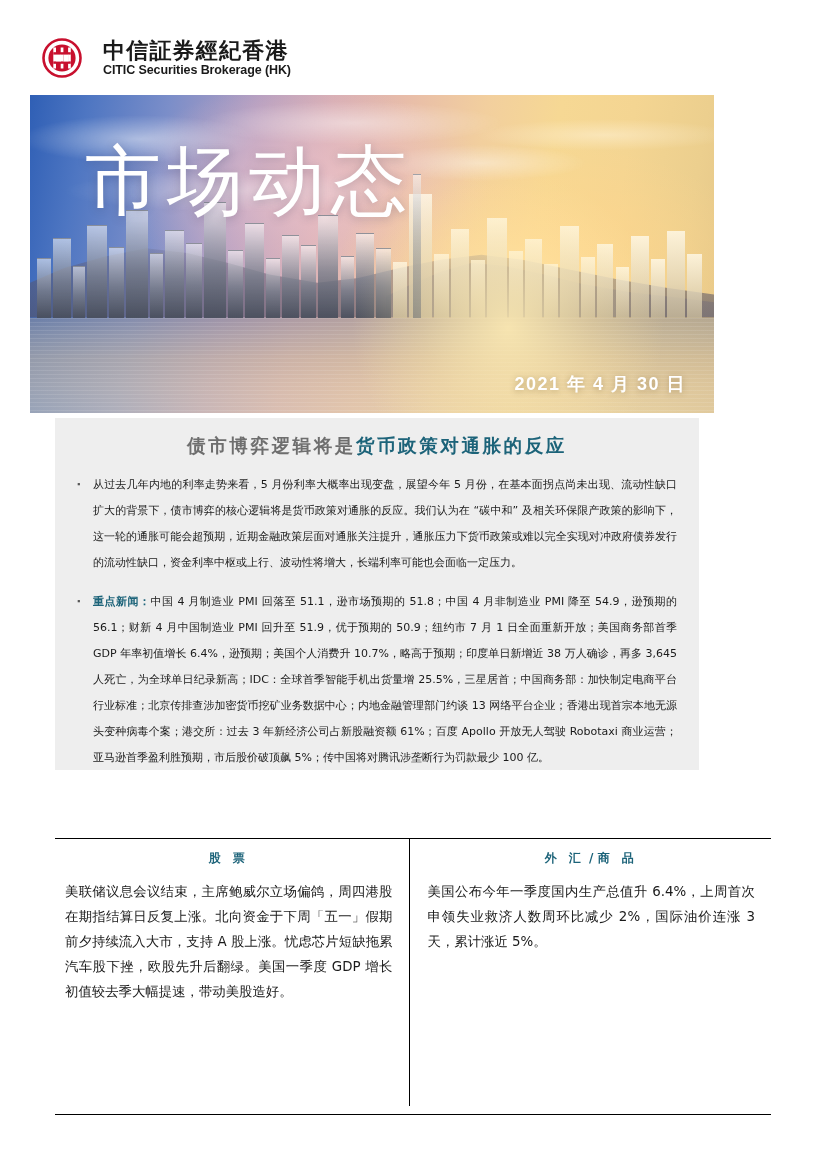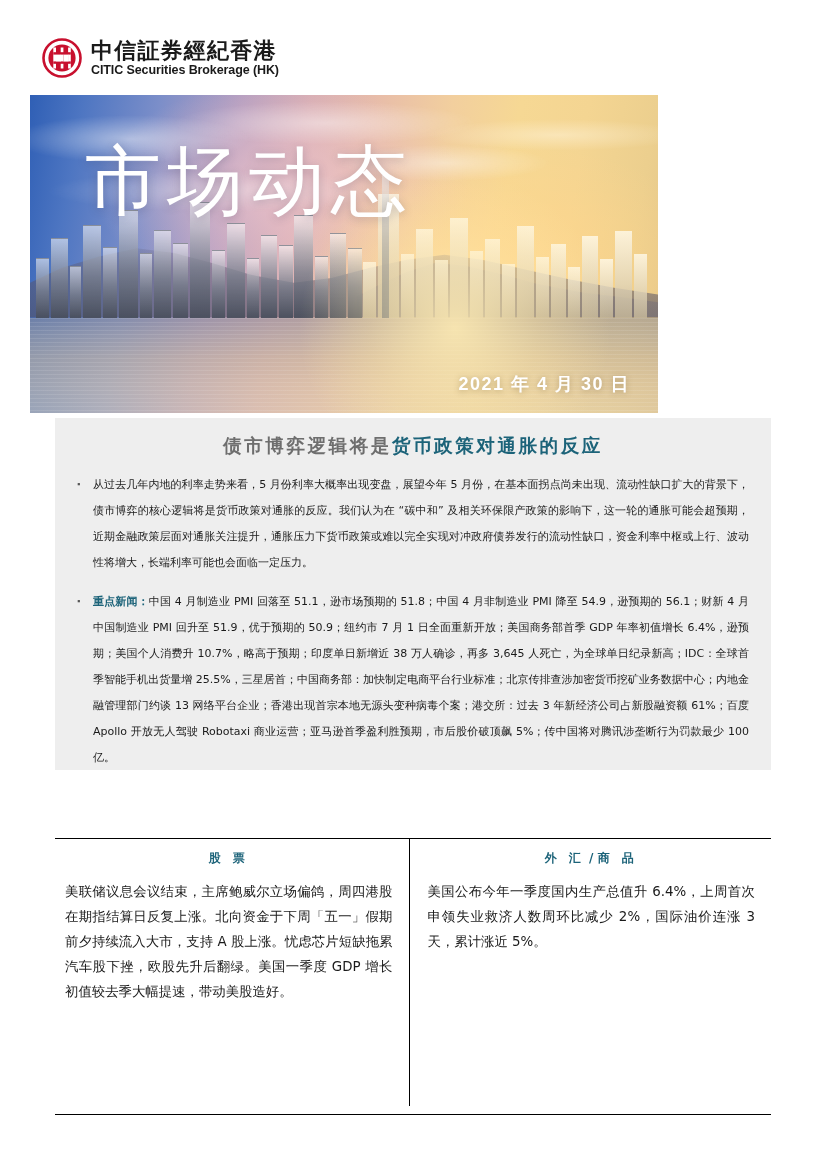--- a/index.html
+++ b/index.html
@@ -23,21 +23,21 @@
     box-sizing: border-box;
   }
 
   
   .logo-header {
     position: absolute;
     left: 42px;
     top: 38px;
     display: flex;
     align-items: center;
-    gap: 9px;
+    gap: 21px;
   }
   .logo-mark {
     width: 40px;
     height: 40px;
     flex: 0 0 40px;
     position: relative;
   }
   .logo-text-block {
     display: flex;
     flex-direction: column;
@@ -61,21 +61,21 @@
     color: #1a1a1a;
     line-height: 1.05;
     white-space: nowrap;
   }
 
   
   .hero {
     position: absolute;
     left: 30px;
     top: 95px;
-    width: 628px;
+    width: 684px;
     height: 318px;
     overflow: hidden;
   }
   .hero-sky {
     position: absolute;
     inset: 0;
     background:
       radial-gradient(ellipse 300px 170px at 76% 52%, rgba(255,214,140,0.92) 0%, rgba(255,214,140,0) 70%),
       radial-gradient(ellipse 260px 150px at 40% 30%, rgba(238,196,205,0.75) 0%, rgba(238,196,205,0) 72%),
       linear-gradient(100deg,
@@ -191,21 +191,21 @@
     letter-spacing: 1.5px;
     text-shadow: 0 1px 6px rgba(120,90,40,0.45);
     white-space: nowrap;
   }
 
   
   .summary-box {
     position: absolute;
     left: 55px;
     top: 418px;
-    width: 716px;
+    width: 644px;
     height: 352px;
     background: #eeeeee;
     box-sizing: border-box;
     padding: 12px 22px 16px 22px;
   }
   .summary-headline {
     text-align: center;
     font-family: "DejaVu Sans", "Liberation Sans", sans-serif;
     font-size: 18.5px;
     font-weight: bold;

